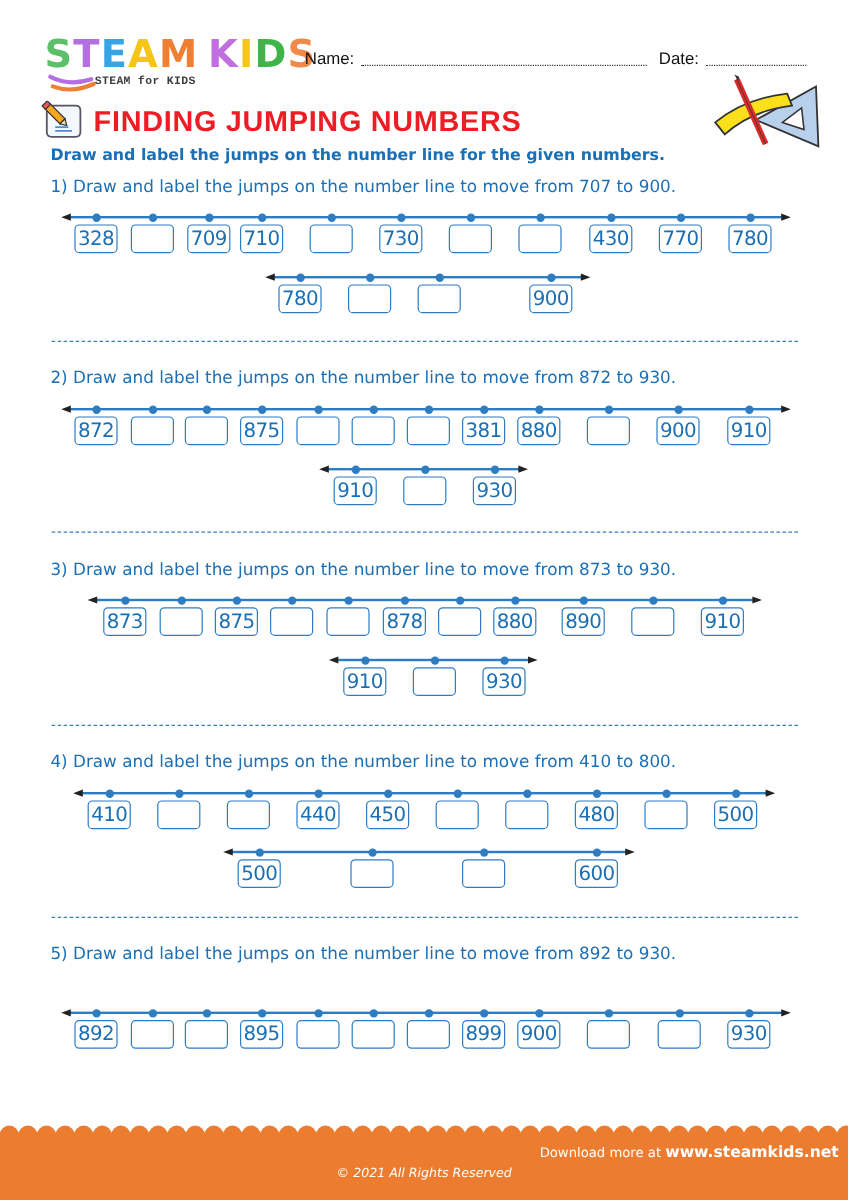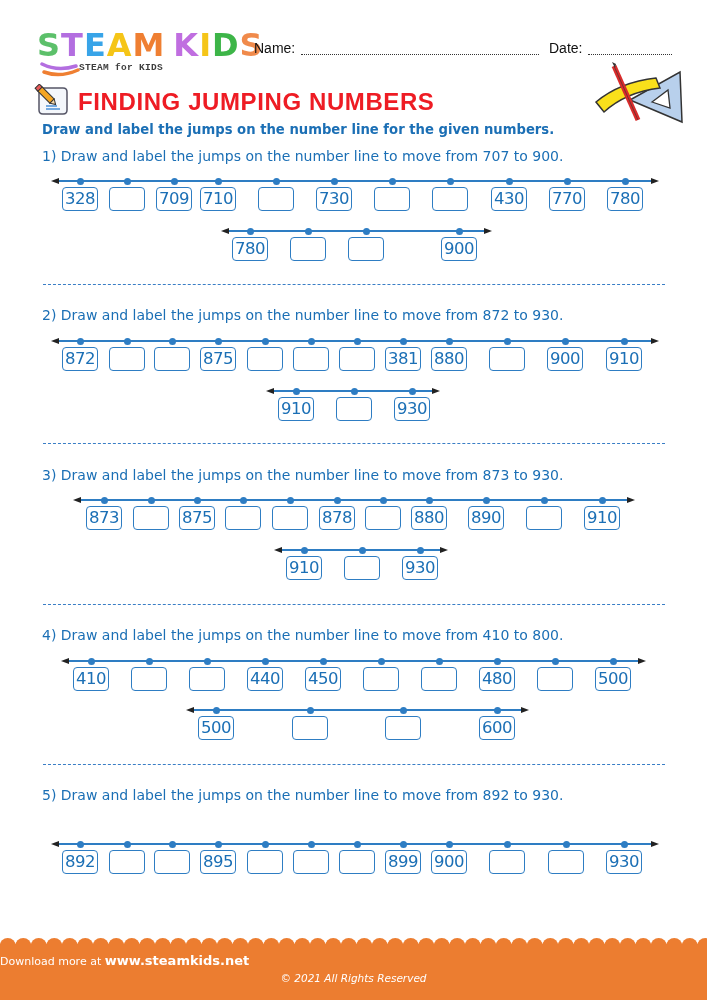--- a/index.html
+++ b/index.html
@@ -15,21 +15,21 @@
   .subtitle { left: 42px; top: 122px; font-family: "DejaVu Sans", sans-serif; font-weight: bold; font-size: 13.2px; color: #1b6fb5; }
   .qtext { left: 42px; font-family: "DejaVu Sans", sans-serif; font-size: 14px; color: #1b6fb5; white-space: nowrap; }
   .sep { left: 43px; width: 622px; border-top: 1px dashed #3a7ec6; }
   .nl-line { height: 2px; background: #2e7dc3; }
   .arrow-l { width: 0; height: 0; border-top: 3.5px solid transparent; border-bottom: 3.5px solid transparent; border-right: 8px solid #222; }
   .arrow-r { width: 0; height: 0; border-top: 3.5px solid transparent; border-bottom: 3.5px solid transparent; border-left: 8px solid #222; }
   .dot { width: 7px; height: 7px; border-radius: 50%; background: #2e7dc3; }
   .box { height: 24px; border: 1.6px solid #2e7dc3; border-radius: 4px; background: #fff; box-sizing: border-box; color: #1b6fb5; font-family: "DejaVu Sans", sans-serif; font-size: 16.5px; line-height: 21px; text-align: center; letter-spacing: -0.5px; }
   .footer { left: 0; top: 944px; width: 707px; height: 56px; background: #ec7d30; }
   .scallops { left: 0; top: 934px; width: 707px; height: 12px; }
-  .f1 { top: 953px; left: 0; width: 699px; text-align: left; color: #fff; font-family: "DejaVu Sans", sans-serif; font-size: 11px; }
+  .f1 { top: 953px; left: 0; width: 699px; text-align: right; color: #fff; font-family: "DejaVu Sans", sans-serif; font-size: 11px; }
   .f1 b { font-size: 13px; }
   .f2 { top: 972px; left: 0; width: 707px; text-align: center; color: #fff; font-family: "DejaVu Sans", sans-serif; font-size: 10.5px; font-style: italic; }
 </style>
 </head>
 <body>
 
 <div class="abs logo" id="logo"><span style="color: rgb(92, 192, 106);">S</span><span style="color: rgb(179, 110, 224);">T</span><span style="color: rgb(56, 164, 232);">E</span><span style="color: rgb(245, 197, 24);">A</span><span style="color: rgb(239, 127, 50);">M</span><span style="color: rgb(255, 255, 255); width: 8px;"> </span><span style="color: rgb(192, 110, 224);">K</span><span style="color: rgb(245, 197, 24);">I</span><span style="color: rgb(61, 181, 72);">D</span><span style="color: rgb(240, 138, 75);">S</span></div>
 <svg class="abs swoosh" width="40" height="20" viewBox="0 0 40 20">
   <path d="M2 4 Q18 12 36 6" stroke="#b36ee0" stroke-width="3.5" fill="none" stroke-linecap="round"></path>
   <path d="M4 12 Q20 18 38 10" stroke="#ef7f32" stroke-width="3.5" fill="none" stroke-linecap="round"></path>

